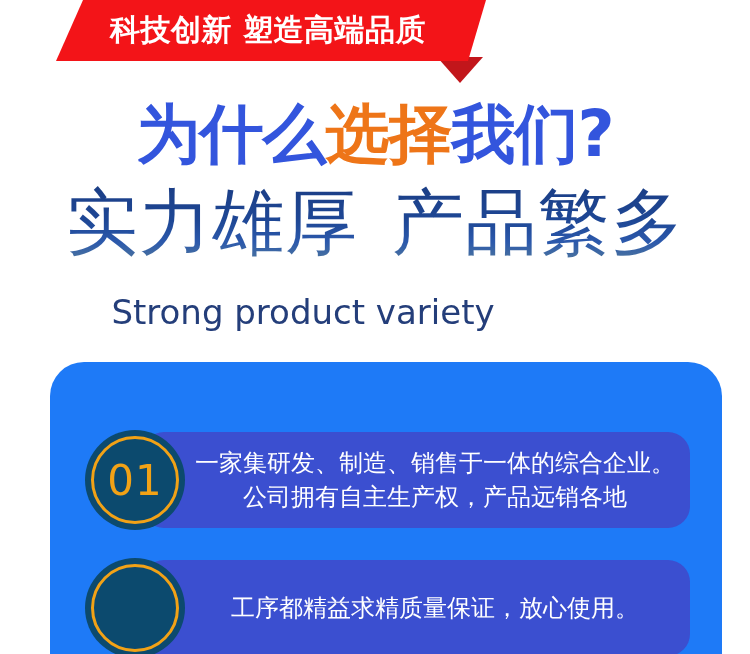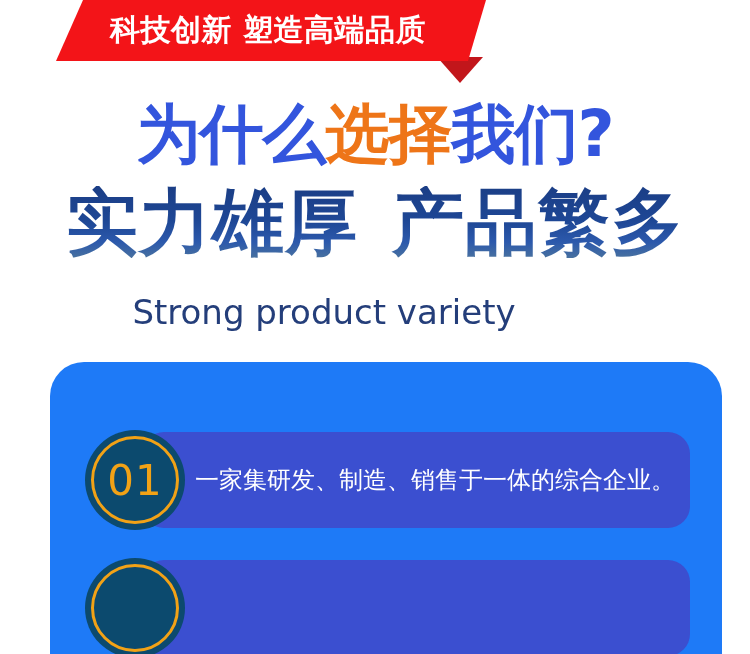--- a/index.html
+++ b/index.html
@@ -88,21 +88,21 @@
   .hl-orange { color: #EE7518; }
 
   
   .headline-2 {
     position: absolute;
     left: 0;
     top: 186px;
     width: 750px;
     text-align: center;
     font-size: 72px;
-    font-weight: bold;
+    font-weight: normal;
     line-height: 1;
     white-space: nowrap;
     color: #1D4490;
     background: linear-gradient(180deg, #1B3E86 0%, #1E4795 48%, #2C59AC 78%, #48719F 100%);
     -webkit-background-clip: text;
     background-clip: text;
     -webkit-text-fill-color: transparent;
     letter-spacing: 1px;
   }
   .headline-2 .gap { display: inline-block; width: 34px; }
@@ -111,21 +111,20 @@
   .subtitle {
     position: absolute;
     left: 0;
     top: 292px;
     width: 606px;
     text-align: center;
     font-size: 34px;
     color: #243E7A;
     white-space: nowrap;
     font-family: "DejaVu Sans", "Liberation Sans", sans-serif;
-    margin-left: 21px;
   }
 
   
   .feature-card {
     position: absolute;
     left: 50px;
     top: 362px;
     width: 672px;
     height: 292px;
     background: #1E7AF7;
@@ -218,30 +217,32 @@
   <div class="headline-2"><span>实力雄厚</span><span class="gap"></span><span>产品繁多</span></div>
 
   <div class="subtitle">Strong product variety</div>
 
   <div class="feature-card">
 
     <div class="feature-row row-1">
       <div class="feature-pill"></div>
       <div class="feature-text">
         <div class="line-a">一家集研发、制造、销售于一体的综合企业。</div>
+        <div class="line-b">公司拥有自主生产权，产品远销各地</div>
       </div>
       <div class="feature-badge">
         <div class="feature-badge-ring"></div>
         <div class="feature-badge-num">01</div>
       </div>
     </div>
 
     <div class="feature-row row-2">
       <div class="feature-pill"></div>
       <div class="feature-text">
+        <div class="line-b">工序都精益求精质量保证，放心使用。</div>
       </div>
       <div class="feature-badge">
         <div class="feature-badge-ring"></div>
       </div>
     </div>
 
   </div>
 
 </div>
 

